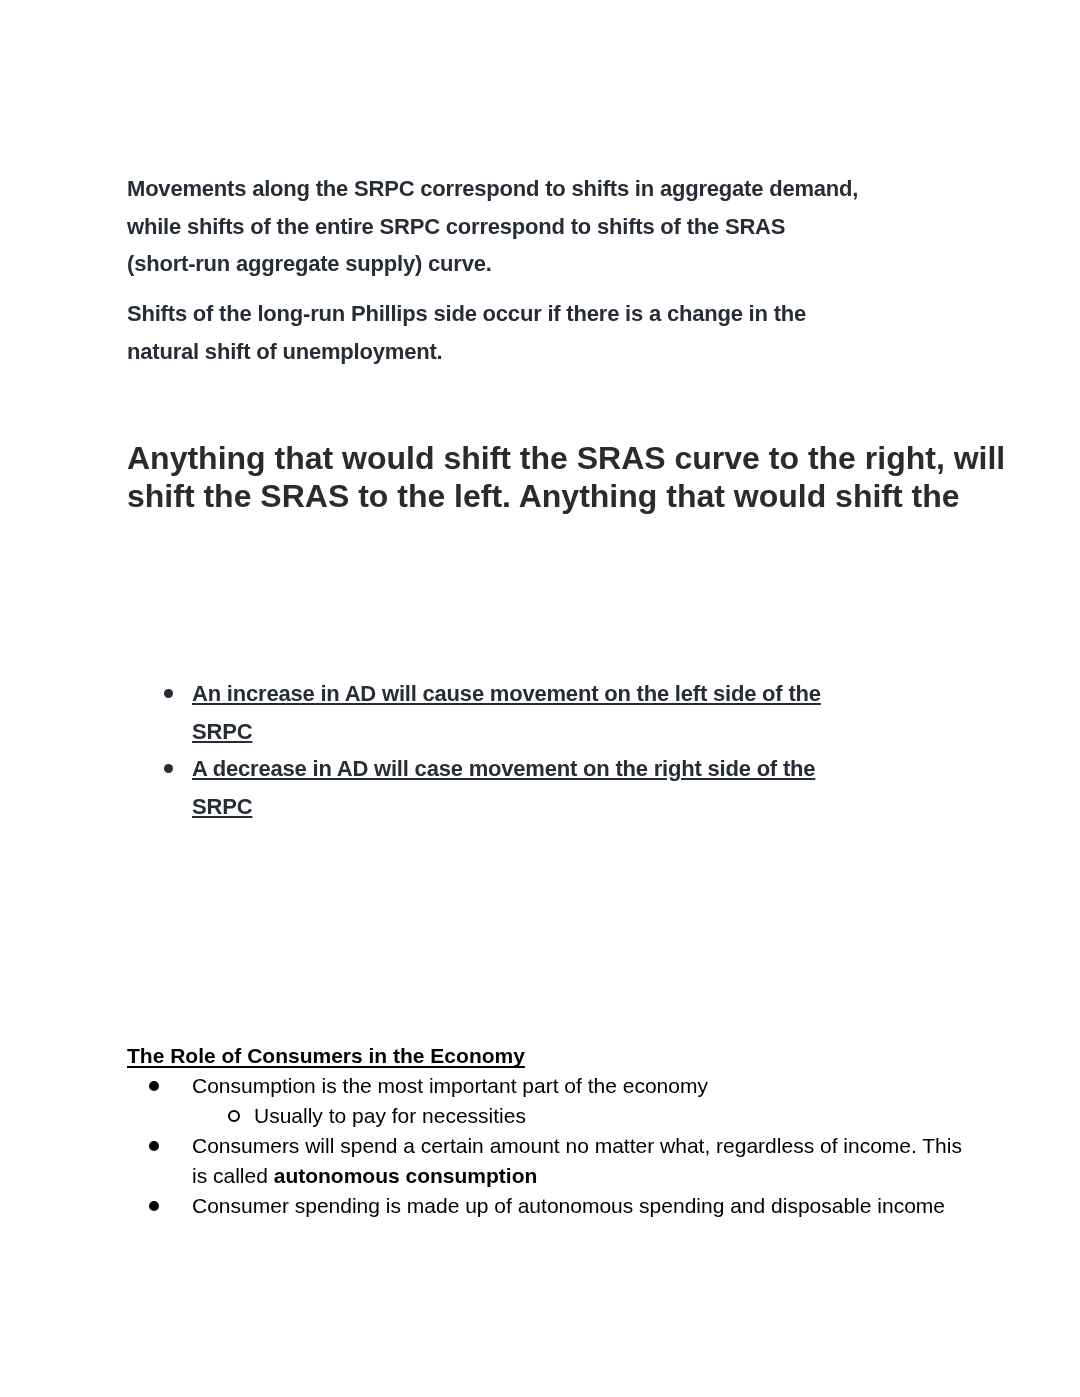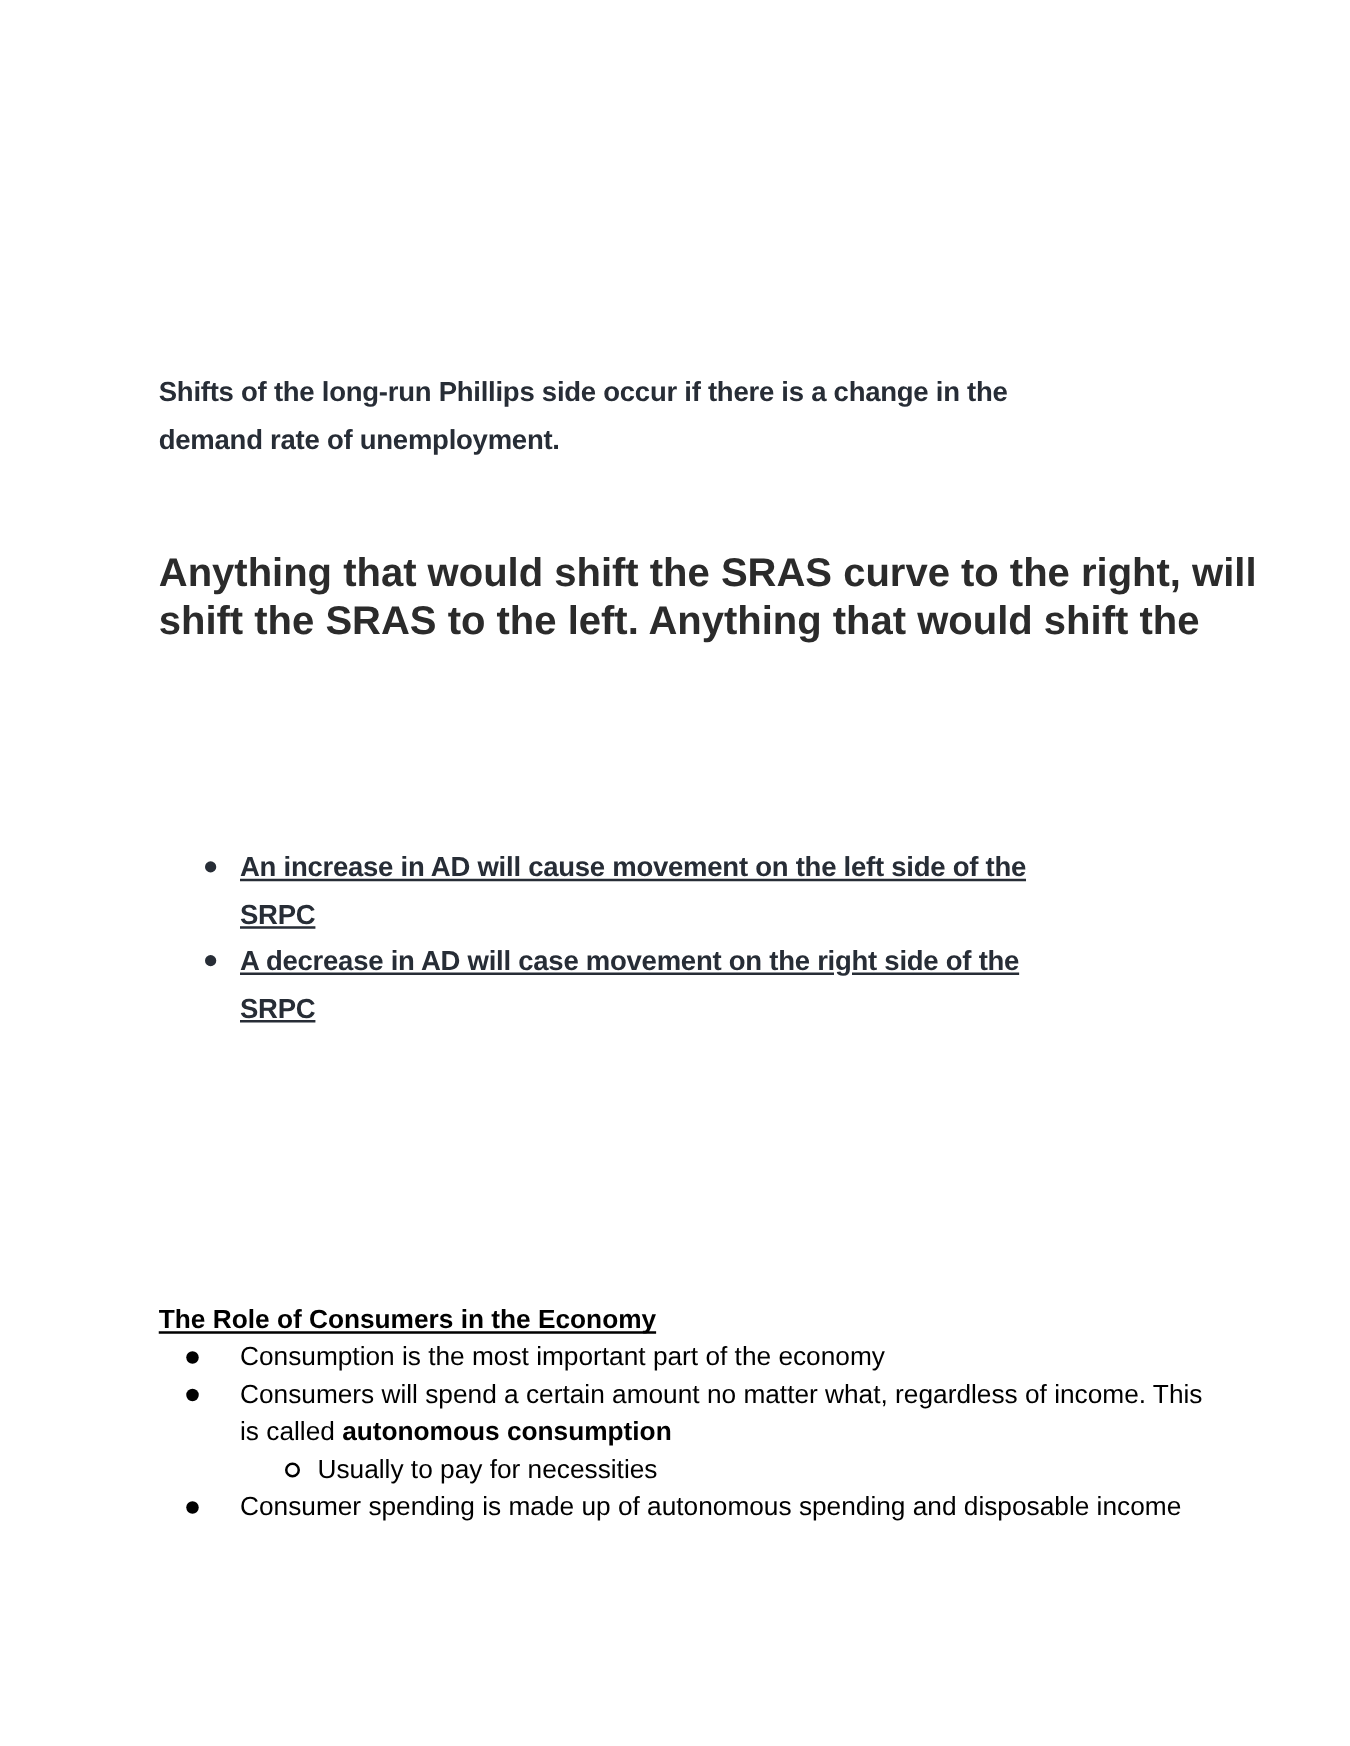--- a/index.html
+++ b/index.html
@@ -83,24 +83,29 @@
     border: 2px solid #000000;
     border-radius: 50%;
     background: transparent;
   }
 </style>
 </head>
 <body>
 
 <div class="page">
 
+  <div class="block sans" style="top:170px;">
+    <div class="line">Movements along the SRPC correspond to shifts in aggregate demand,</div>
+    <div class="line">while shifts of the entire SRPC correspond to shifts of the SRAS</div>
+    <div class="line">(short-run aggregate supply) curve.</div>
+  </div>
 
   <div class="block sans" style="top:295px;">
     <div class="line">Shifts of the long-run Phillips side occur if there is a change in the</div>
-    <div class="line">demand rate of unemployment.</div>
+    <div class="line">natural shift of unemployment.</div>
   </div>
 
   <div class="block emph" style="top:439px;">
     <div class="line">Anything that would shift the SRAS curve to the right, will</div>
     <div class="line">shift the SRAS to the left. Anything that would shift the</div>
   </div>
 
   <div class="block sans" style="top:675px;text-decoration:underline;">
     <div class="li">
       <span class="dot"></span>
@@ -115,29 +120,29 @@
   </div>
 
   <div class="block serif" style="top:1041px;">
     <div class="heading">The Role of Consumers in the Economy</div>
 
     <div class="li">
       <span class="dot"></span>
       <div class="line">Consumption is the most important part of the economy</div>
     </div>
 
+    <div class="li sub">
+      <span class="circle"></span>
+      <div class="line">Usually to pay for necessities</div>
+    </div>
+
     <div class="li">
       <span class="dot"></span>
       <div class="line">Consumers will spend a certain amount no matter what, regardless of income. This</div>
       <div class="line"><span>is called </span><span class="b">autonomous consumption</span></div>
-    </div>
-
-    <div class="li sub">
-      <span class="circle"></span>
-      <div class="line">Usually to pay for necessities</div>
     </div>
 
     <div class="li">
       <span class="dot"></span>
       <div class="line">Consumer spending is made up of autonomous spending and disposable income</div>
     </div>
   </div>
 
 </div>
 

